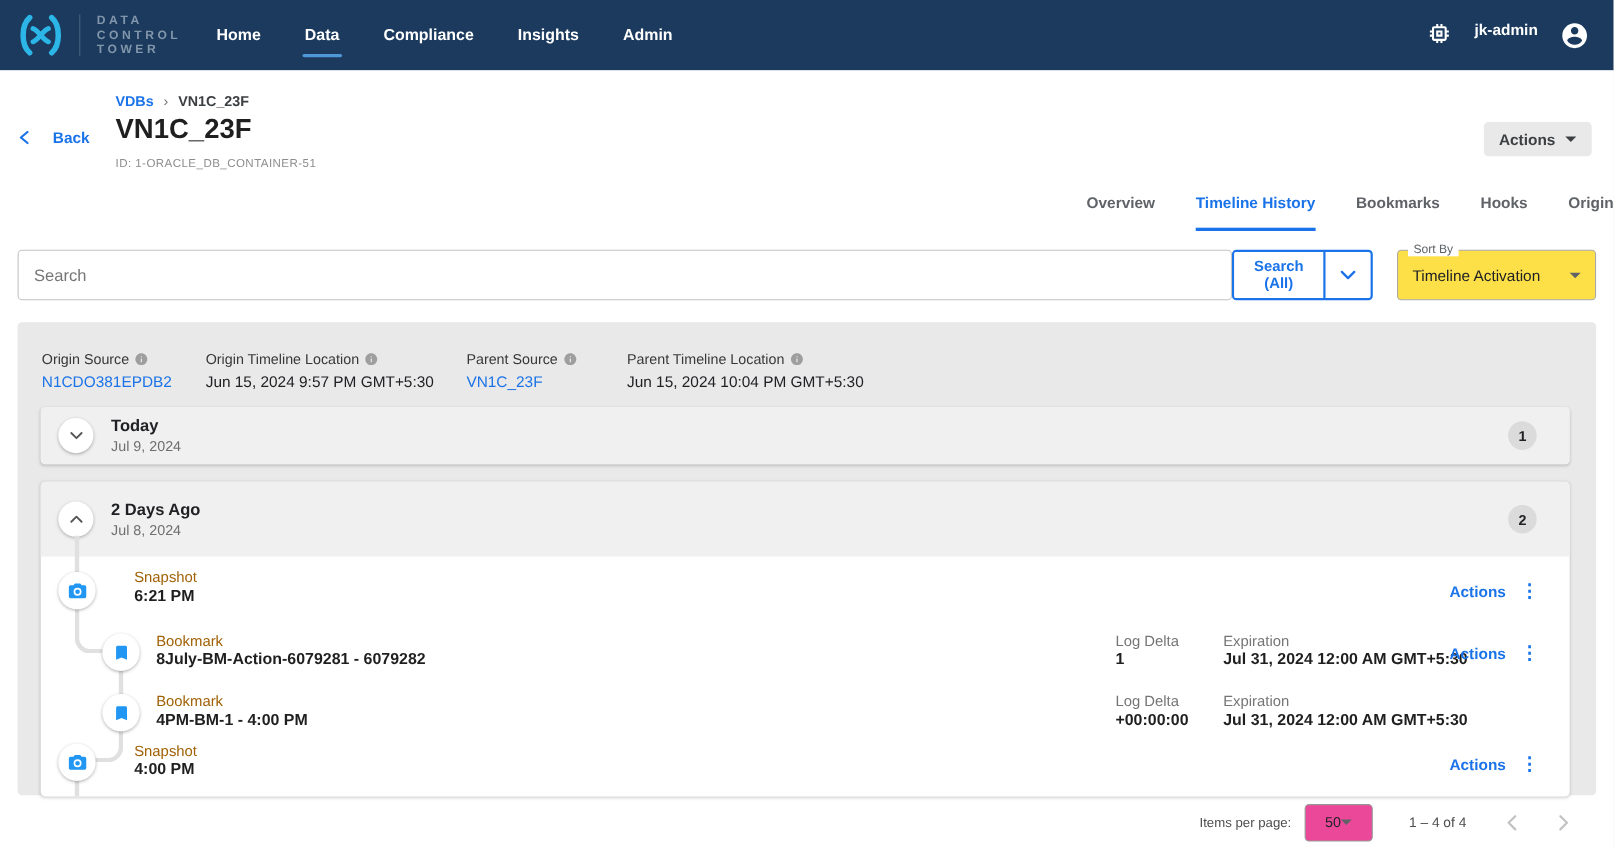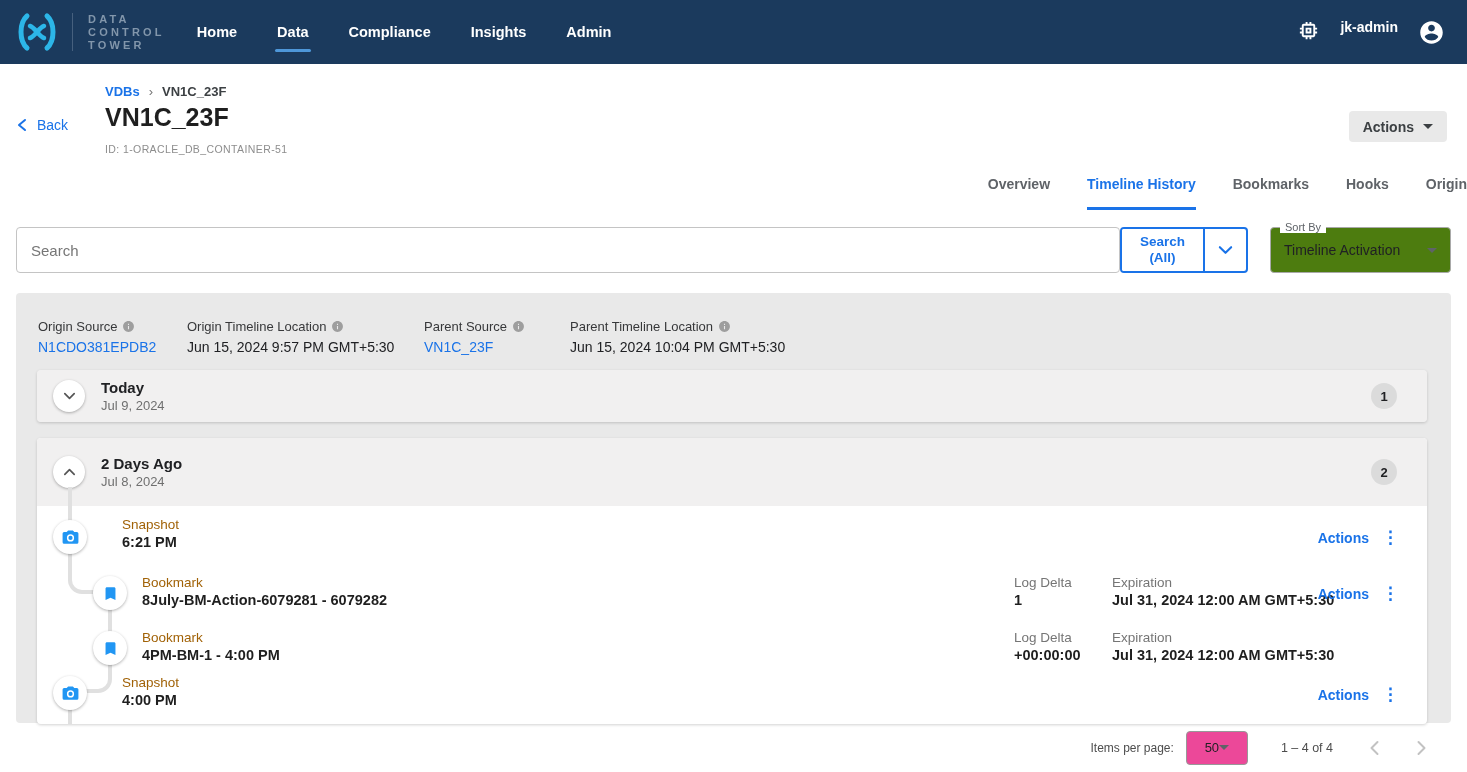--- a/index.html
+++ b/index.html
@@ -15,21 +15,21 @@
   .logo-divider { width:1px; height:38px; background:#46607e; margin:0 15px 0 12px; }
   .logo-text { color:#8296ab; font-size:11px; font-weight:bold; letter-spacing:3.2px; line-height:13px; }
   .nav-links { display:flex; margin-left:32px; gap:40px; align-items:center; }
   .nav-link { color:#ffffff; font-size:14.5px; font-weight:bold; position:relative; padding:8px 0; cursor:pointer; }
   .nav-link.active::after { content:""; position:absolute; left:-2px; right:-2px; bottom:-4px; height:3px; background:#4e97d9; border-radius:2px; }
   .nav-right { margin-left:auto; display:flex; gap:20px; }
   .username { color:#ffffff; font-size:14px; font-weight:bold; }
 
   
   .header-area { position:relative; height:112px; background:#fff; }
-  .back-btn { position:absolute; left:16px; top:53px; display:flex; align-items:center; gap:9px; color:#1a73e8; font-size:14px; font-weight:normal; cursor:pointer; }
+  .back-btn { position:absolute; left:16px; top:53px; display:flex; align-items:center; gap:20px; color:#1a73e8; font-size:14px; font-weight:bold; cursor:pointer; }
   .breadcrumb { position:absolute; left:105px; top:20px; display:flex; gap:9px; font-size:13px; font-weight:bold; align-items:center; }
   .bc-parent { color:#1a73e8; cursor:pointer; }
   .bc-sep { color:#757575; font-weight:normal; }
   .bc-current { color:#3c4043; }
   .page-title { position:absolute; left:105px; top:39px; font-size:25px; font-weight:bold; color:#1f1f1f; }
   .page-id { position:absolute; left:105px; top:79px; font-size:10.5px; color:#8d8d8d; letter-spacing:.4px; }
   .actions-btn { position:absolute; right:20px; top:47px; background:#e9e9e9; border:none; border-radius:4px; height:31px; padding:0 14px; font-family:inherit; font-size:14px; font-weight:bold; color:#3c4043; display:flex; align-items:center; gap:9px; cursor:pointer; }
   .caret { width:0; height:0; border-left:5px solid transparent; border-right:5px solid transparent; border-top:5px solid #3c4043; }
 
   
@@ -37,21 +37,21 @@
   .tab { font-size:14px; font-weight:bold; color:#5f6368; padding-bottom:11px; cursor:pointer; }
   .tab.active { color:#1a73e8; border-bottom:3px solid #1a73e8; }
 
   
   .filter-bar { display:flex; margin:17px 16px 0; height:46px; }
   .search-input { flex:1; border:1px solid #c4c4c4; border-radius:4px; padding:0 14px; font-family:inherit; font-size:15px; color:#212121; outline:none; }
   .search-input::placeholder { color:#767676; }
   .search-split { display:flex; border:2px solid #1a73e8; border-radius:4px; overflow:hidden; background:#fff; }
   .search-go { width:83px; border:none; border-right:2px solid #1a73e8; background:#fff; color:#1a73e8; font-family:inherit; font-size:13.5px; font-weight:bold; line-height:16px; cursor:pointer; }
   .search-dd { width:41px; display:flex; align-items:center; justify-content:center; cursor:pointer; }
-  .sort-select { position:relative; width:181px; margin-left:22px; border:1px solid #a9a9a9; border-radius:4px; display:flex; align-items:center; padding:0 13px; cursor:pointer; background:#4d7c0f; }
+  .sort-select { position:relative; width:181px; margin-left:22px; border:1px solid #a9a9a9; border-radius:4px; display:flex; align-items:center; padding:0 13px; cursor:pointer; background:#fde047; }
   .sort-label { position:absolute; top:-7px; left:9px; background:#fff; padding:0 5px; font-size:11px; color:#5f6368; }
   .sort-value { flex:1; font-size:14px; color:#202124; }
   .caret-gray { width:0; height:0; border-left:5px solid transparent; border-right:5px solid transparent; border-top:5px solid #5f6368; }
 
   
   .panel { margin:20px 16px 0; height:430px; background:#e9e9e9; border-radius:4px; }
   .summary-row { display:flex; padding:26px 0 0 22px; }
   .sf-0 { width:149px; } .sf-1 { width:237px; } .sf-2 { width:146px; }
   .summary-label { font-size:13px; font-weight:normal; color:#37383a; display:flex; align-items:center; gap:5px; }
   .summary-value { font-size:14px; color:#202124; margin-top:5px; }

